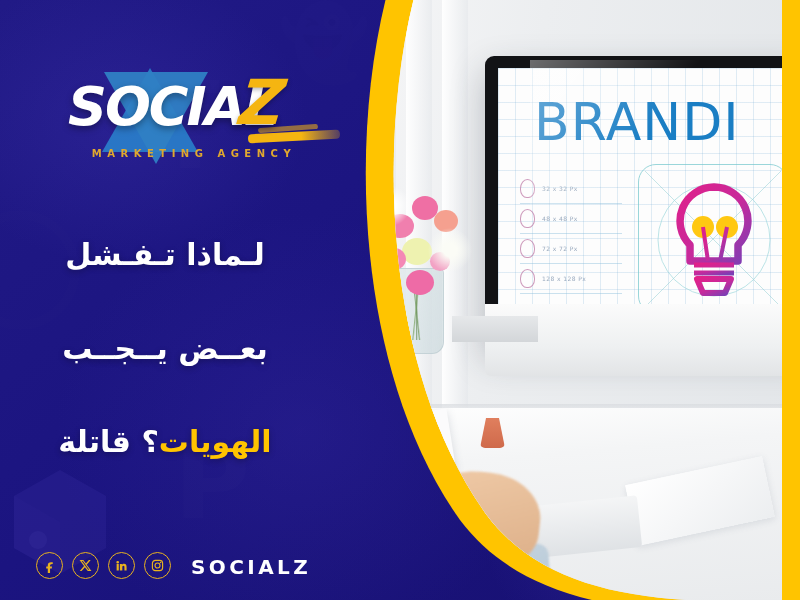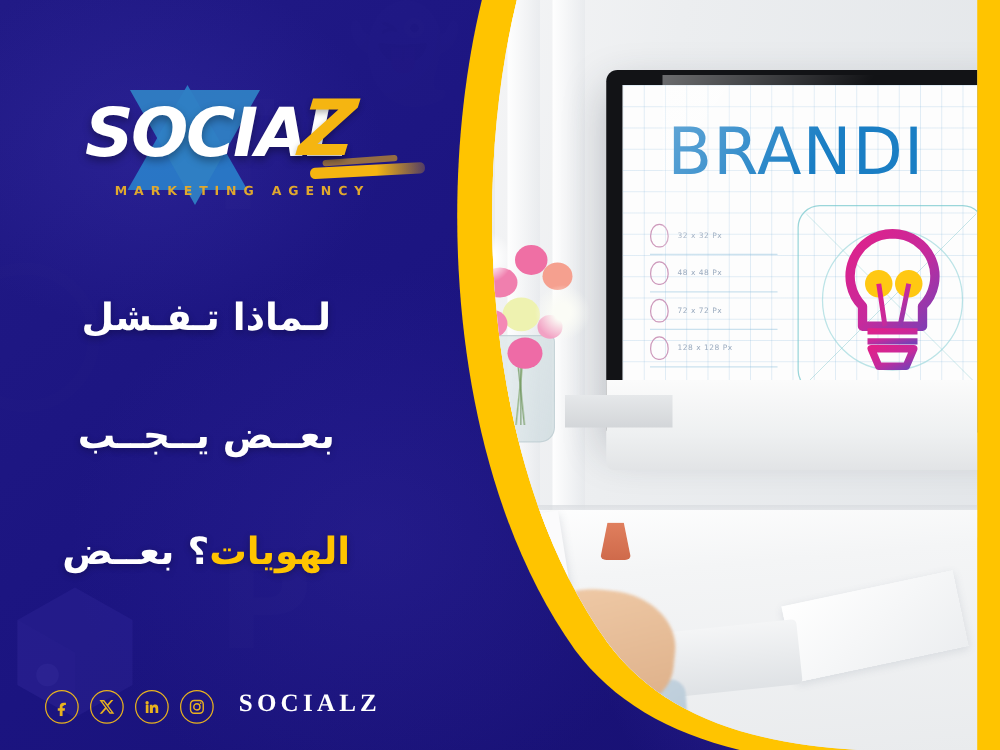--- a/index.html
+++ b/index.html
@@ -66,21 +66,21 @@
   #headline{
     position:absolute;left:20px;top:186px;width:290px;
     direction:rtl;text-align:center;
     font-size:30px;font-weight:800;line-height:1.62;color:#ffffff;
     text-shadow:0 2px 6px rgba(0,0,0,.28);
   }
   #headline .hl-line{display:block;white-space:nowrap;margin-top:45px;}
   .hl-accent{color:#ffc400;}
 
   
-  #footer{position:absolute;left:36px;top:552px;display:flex;align-items:flex-start;gap:9px;font-family:Liberation Serif, serif;}
+  #footer{position:absolute;left:36px;top:552px;display:flex;align-items:flex-end;gap:9px;}
   .soc{
     width:27px;height:27px;border-radius:50%;
     border:1.6px solid #e8b21f;color:#e8b21f;
     display:flex;align-items:center;justify-content:center;
     font-size:14px;font-weight:700;line-height:1;
   }
   .soc svg{display:block;}
   #brandname{
     margin-left:11px;color:#fff;font-size:20px;font-weight:600;letter-spacing:3.4px;
   }
@@ -216,21 +216,21 @@
     <div class="logo-brush"></div>
     <div class="logo-brush2"></div>
     <div class="logo-word">SOCIAL</div>
     <div class="logo-z">Z</div>
     <div class="logo-tag">MARKETING AGENCY</div>
   </div>
 
   <div id="headline">
     <span class="hl-line">لـماذا تـفـشل</span>
     <span class="hl-line">بعــض يــجــب</span>
-    <span class="hl-line"><span class="hl-accent">الهويات</span><span>؟ بعــض</span></span>
+    <span class="hl-line"><span class="hl-accent">الهويات</span><span>؟ قاتلة</span></span>
   </div>
 
   <div id="footer">
     <div class="soc">
       <svg width="14" height="14" viewBox="0 0 24 24" fill="currentColor">
           <path d="M14.5 8.5h2.2V5.6c-.4-.05-1.7-.17-3.2-.17-3.2 0-5.3 1.9-5.3 5.4V13H5.5v3.3h2.7V24h3.9v-7.7h2.9l.45-3.3h-3.35v-2c0-1 .3-1.5 1.9-1.5z"></path>
         </svg>
     </div>
     <div class="soc">
       <svg width="13" height="13" viewBox="0 0 24 24" fill="currentColor">

